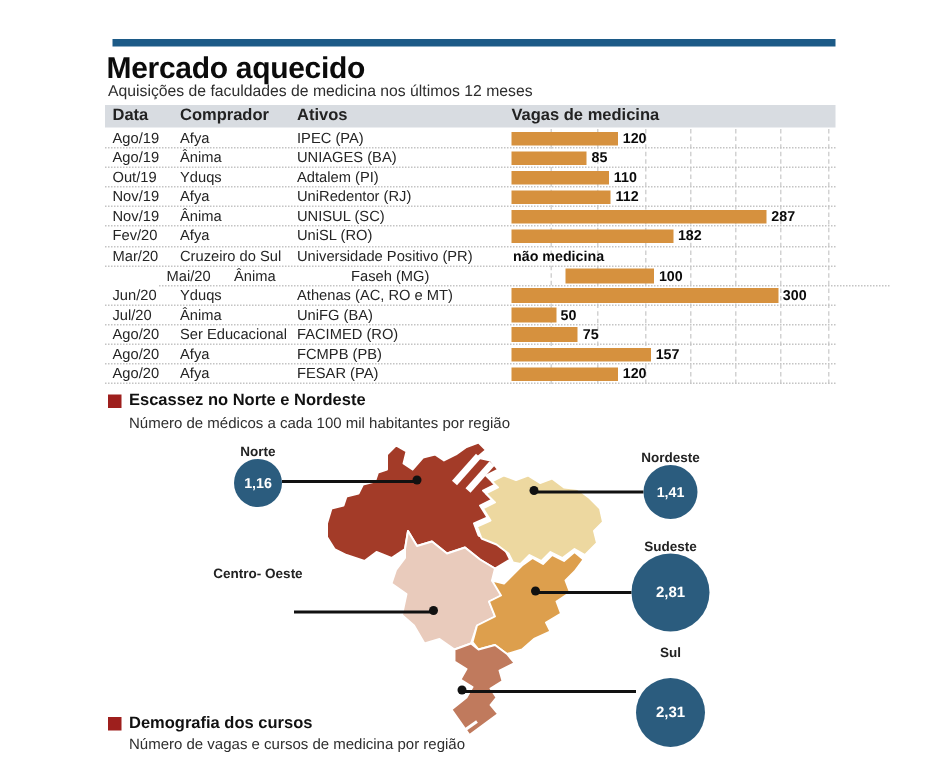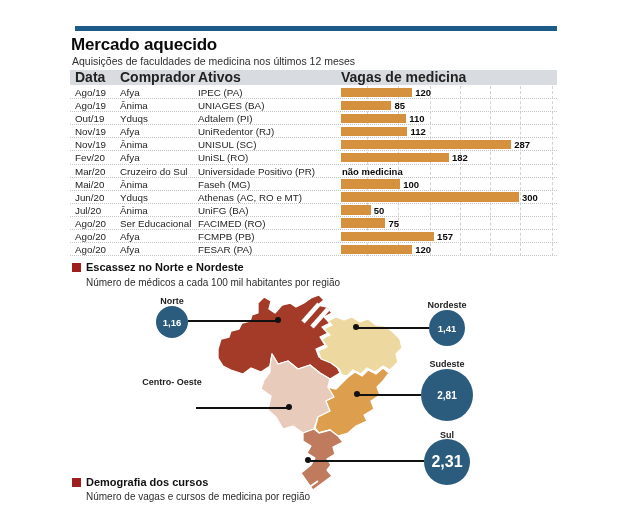--- a/index.html
+++ b/index.html
@@ -2,24 +2,24 @@
 <html><head>
 <meta charset="utf-8">
 <style>
   html,body{margin:0;padding:0;background:#fff;}
   #canvas{
     position:relative;width:625px;height:505px;background:#ffffff;overflow:hidden;
     font-family:"Liberation Sans", sans-serif;color:#1a1a1a;
   }
   .abs{position:absolute;}
   #top-rule{left:75px;top:26px;width:482px;height:5px;}
-  #main-title{left:71px;top:35px;font-size:17px;font-weight:800;letter-spacing:-0.2px;color:#0b0b0b;}
+  #main-title{left:71px;top:35px;font-size:20px;font-weight:800;letter-spacing:-0.2px;color:#0b0b0b;}
   #main-subtitle{left:72px;top:55px;font-size:10.5px;color:#2e2e2e;}
   #table-header{left:70px;top:70px;width:487px;height:15px;}
-  #table-header .hcell{position:absolute;top:0;height:15px;line-height:15px;font-size:14px;font-weight:bold;color:#222;}
+  #table-header .hcell{position:absolute;top:0;height:15px;line-height:15px;font-size:11px;font-weight:bold;color:#222;}
   #gridlines{left:341px;top:86px;width:215px;height:170px;z-index:0;}
   .gl{position:absolute;top:0;bottom:0;width:0;border-left:1px dashed #d2d2d2;}
   #table-rows{left:70px;top:86px;width:487px;z-index:1;}
   .trow{position:relative;width:487px;height:13.1px;border-bottom:1px dotted #c4c4c4;box-sizing:border-box;}
   .cell{position:absolute;top:1px;font-size:9.8px;color:#242424;white-space:nowrap;}
   .c-date{left:5px;}
   .c-buyer{left:50px;}
   .c-asset{left:128px;}
   .bar{position:absolute;left:271px;top:1.5px;height:9.5px;}
   .bar-label{position:absolute;top:1px;font-size:9.5px;font-weight:bold;color:#0a0a0a;white-space:nowrap;}
@@ -102,21 +102,21 @@
         <span class="cell c-asset">UniSL (RO)</span>
         <div class="bar" style="width: 107.926px; background: rgb(214, 145, 62);"></div>
         <span class="bar-label" style="left: 381.926px;">182</span>
       </div>
       <div class="trow" style="height: 13.1px;">
         <span class="cell c-date">Mar/20</span>
         <span class="cell c-buyer">Cruzeiro do Sul</span>
         <span class="cell c-asset">Universidade Positivo (PR)</span>
         <span class="nd-label">não medicina</span>
       </div>
-      <div class="trow" style="height: 13.1px;">
+      <div class="trow" style="height: 13.1px; margin-left: 36px;">
         <span class="cell c-date">Mai/20</span>
         <span class="cell c-buyer">Ânima</span>
         <span class="cell c-asset">Faseh (MG)</span>
         <div class="bar" style="width: 59.3px; background: rgb(214, 145, 62);"></div>
         <span class="bar-label" style="left: 333.3px;">100</span>
       </div>
       <div class="trow" style="height: 13.1px;">
         <span class="cell c-date">Jun/20</span>
         <span class="cell c-buyer">Yduqs</span>
         <span class="cell c-asset">Athenas (AC, RO e MT)</span>
@@ -179,21 +179,21 @@
       <div class="region-label" style="left: 447px; top: 300px;">Nordeste</div>
       <div class="callout-line" style="left: 196px; top: 407px; width: 93px;"></div>
       <div class="callout-dot" style="left: 286px; top: 404px;"></div>
       <div class="region-label" style="left: 172px; top: 377px;">Centro- Oeste</div>
       <div class="callout-line" style="left: 357px; top: 394px; width: 64px;"></div>
       <div class="callout-dot" style="left: 354px; top: 391px;"></div>
       <div class="region-circle" style="left: 421px; top: 369px; width: 52px; height: 52px; background: rgb(43, 92, 126); font-size: 10px;">2,81</div>
       <div class="region-label" style="left: 447px; top: 359px;">Sudeste</div>
       <div class="callout-line" style="left: 308px; top: 460px; width: 116px;"></div>
       <div class="callout-dot" style="left: 305px; top: 457px;"></div>
-      <div class="region-circle" style="left: 424px; top: 439px; width: 46px; height: 46px; background: rgb(43, 92, 126); font-size: 16px;">2,31</div>
+      <div class="region-circle" style="left: 424px; top: 452px; width: 46px; height: 46px; background: rgb(43, 92, 126); font-size: 10px;">2,31</div>
       <div class="region-label" style="left: 447px; top: 430px;">Sul</div>
     </div>
 
   <div class="abs section-bullet" style="left: 72px; top: 478px; background: rgb(158, 31, 29);"></div>
   <div class="abs section-subtitle" style="left:86px;top:491px;">Número de vagas e cursos de medicina por região</div>
   <div class="abs section-title" style="left:86px;top:476px;">Demografia dos cursos</div>
 
 </div>
 
 </body></html>

